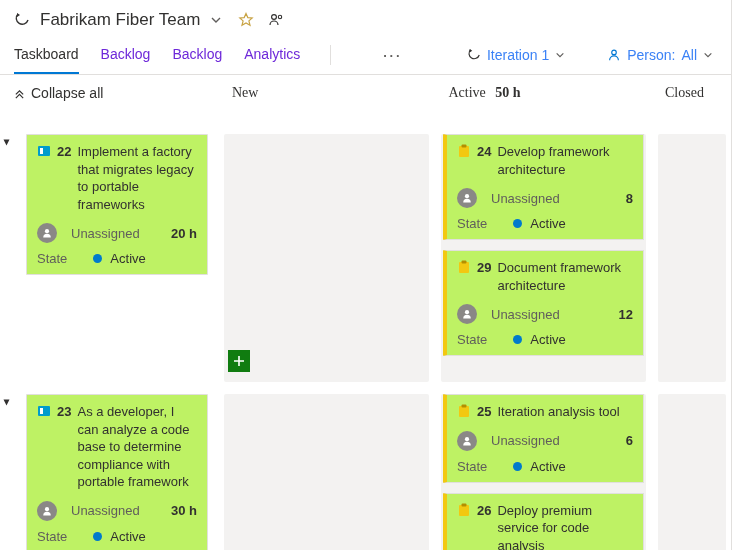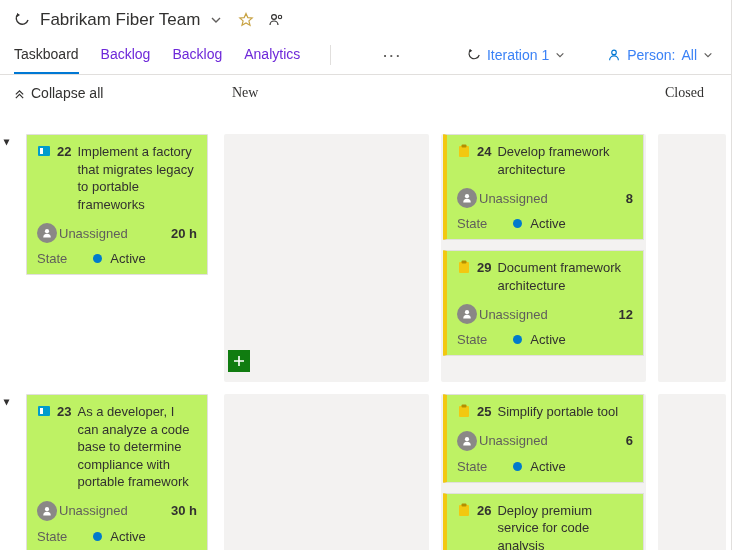--- a/index.html
+++ b/index.html
@@ -128,21 +128,21 @@
   .card.task {
     border-left:4px solid #f2c811;
     margin-left:0;
     margin-bottom:10px;
   }
   .card-title { display:flex; gap:6px; align-items:flex-start; line-height:1.35; }
   .card-title .id { font-weight:600; color:#323130; }
   .card-title .txt { flex:1; }
   .wi-icon { flex:0 0 14px; margin-top:1px; }
   .card-row { display:flex; align-items:center; margin-top:10px; gap:8px; }
-  .assignee { display:flex; align-items:center; gap:2px; color:#605e5c; }
+  .assignee { display:flex; align-items:center; gap:14px; color:#605e5c; }
   .avatar {
     width:20px; height:20px; border-radius:50%;
     background:#8a8886;
     display:flex; align-items:center; justify-content:center;
   }
   .hours-val { margin-left:auto; font-weight:600; }
   .card-state { display:flex; align-items:center; gap:26px; margin-top:8px; color:#605e5c;text-align:right; }
   .state-dot { width:9px; height:9px; border-radius:50%; background:#007acc; display:inline-block; margin-right:8px; }
   .state-val { color:#323130; }
 
@@ -229,20 +229,24 @@
           </svg>
       </span>
       <span>Collapse all</span>
     </div>
   </div>
   <div class="col">
     <div class="colheaders">
       <div class="colheader">
         <span>New</span>
       </div>
+      <div class="colheader">
+        <span>Active</span>
+        <span class="hours">50 h</span>
+      </div>
       <div class="colheader closed-col">
         <span>Closed</span>
       </div>
     </div>
   </div>
 </div>
 
 <div style="position:absolute; top:130px; left:0; right:0; bottom:0; overflow:hidden;">
   <div class="rows">
 
@@ -403,21 +407,21 @@
           <div class="lane-col-inner">
             <div class="card task">
               <div class="card-title">
                 <span class="wi-icon">
                   <svg width="14" height="14" viewBox="0 0 14 14">
                       <rect x="2" y="2" width="10" height="11" rx="1" fill="#f2c811"></rect>
                       <rect x="4.5" y="0.5" width="5" height="3" rx="1" fill="#b38f00"></rect>
                     </svg>
                 </span>
                 <span class="id">25</span>
-                <span class="txt">Simplify portable tool</span>
+                <span class="txt">Iteration analysis tool</span>
               </div>
               <div class="card-row">
                 <span class="assignee">
                   <span class="avatar">
                       <svg width="12" height="12" viewBox="0 0 16 16">
                         <circle cx="8" cy="5.5" r="2.8" fill="#fff"></circle>
                         <path d="M3 14 a5 5 0 0 1 10 0" fill="#fff"></path>
                       </svg>
                     </span>
                   <span>Unassigned</span>

